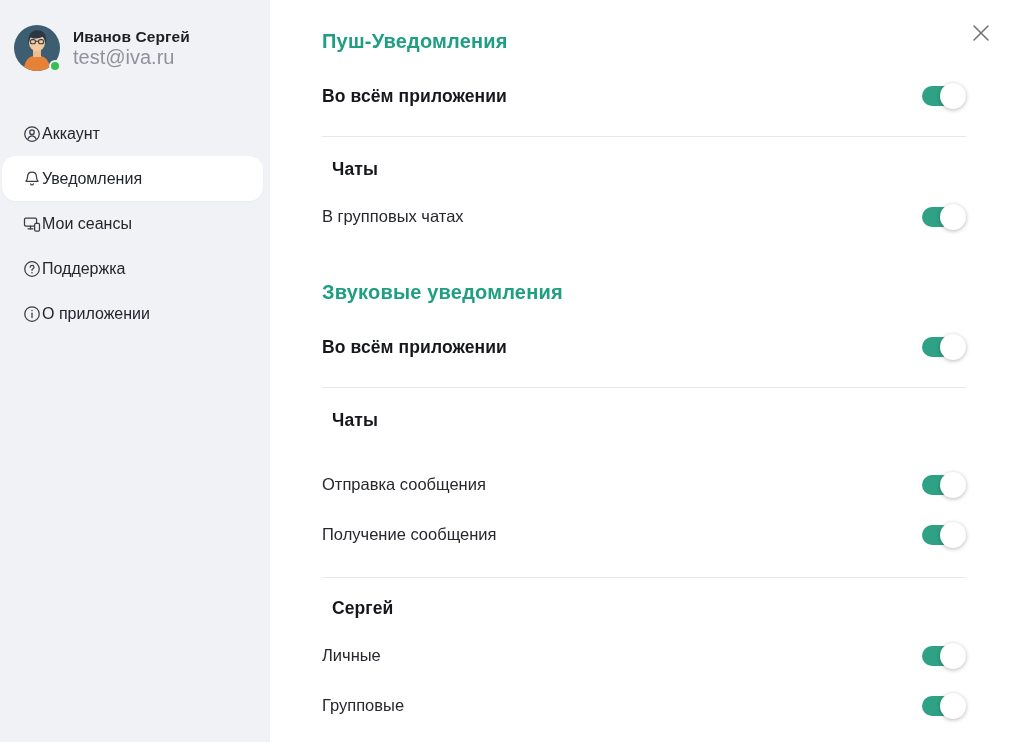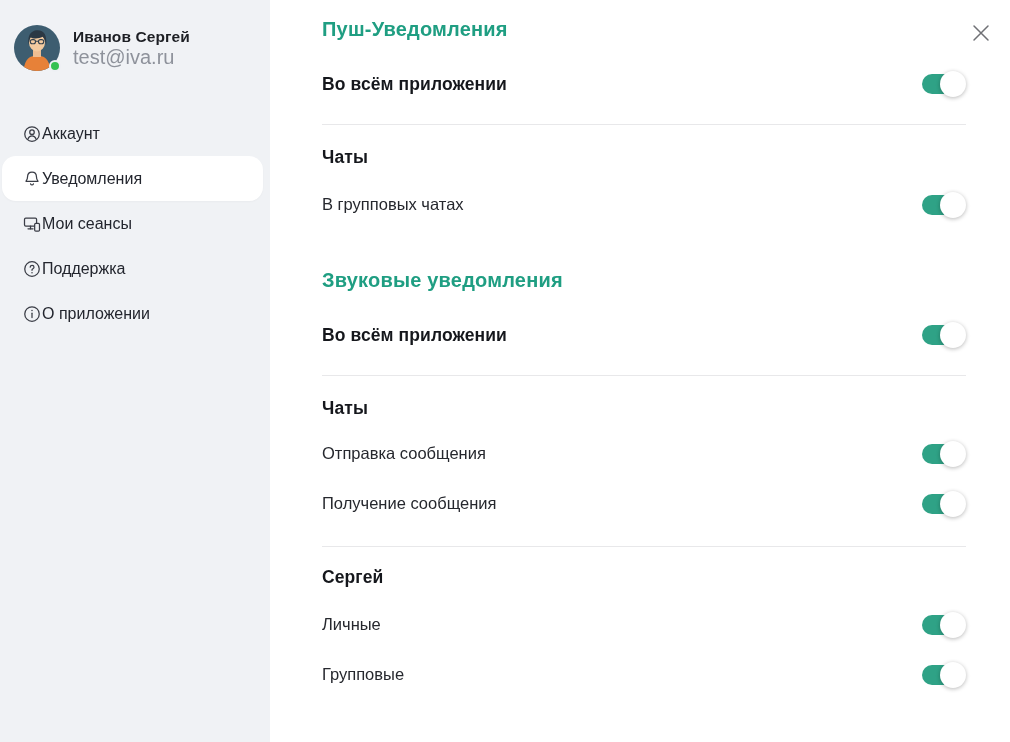--- a/index.html
+++ b/index.html
@@ -39,48 +39,48 @@
     margin: 0 7px 0 2px; border-radius: 14px;
     font-size: 16px; color: #23262e; cursor: pointer;
   }
   .menu-item.active { background: #ffffff; box-shadow: 0 1px 2px rgba(0,0,0,0.03); }
   .mi-icon { width: 20px; height: 20px; color: #3a3d46; display: flex; align-items: center; justify-content: center; flex-shrink: 0; }
   .mi-icon svg { display: block; }
 
   
   .panel {
     flex: 1; position: relative;
-    padding: 16px 44px 0 52px;
+    padding: 28px 44px 0 52px;
     background: #fff;
   }
   .close-btn {
     position: absolute; top: 20px; right: 16px;
     width: 26px; height: 26px;
     background: none; border: none; padding: 2px;
     cursor: pointer; color: #6f7075;
   }
   .accent-title {
     margin: 0; font-size: 20px; line-height: 26px;
     font-weight: 700; color: #1f9e82; letter-spacing: .2px;
   }
   .group-heading {
-    margin: 0; font-size: 17.5px; line-height: 24px;
+    margin: 10px; font-size: 17.5px; line-height: 24px;
     font-weight: 700; color: #15171c; letter-spacing: .1px;
   }
   .row {
     display: flex; justify-content: space-between; align-items: flex-start;
     height: 28px;
   }
   .row .label { font-size: 16.5px; color: #26282e; }
   .row.bold .label { font-weight: 700; font-size: 17.5px; color: #15171c; letter-spacing: .1px; }
   .divider { border: none; border-top: 1px solid #e8e8ea; margin: 0; }
 
   .mt18 { margin-top: 18px; } .mt20 { margin-top: 20px; }
   .mt22 { margin-top: 22px; } .mt24 { margin-top: 24px; }
-  .mt26 { margin-top: 26px; } .mt27 { margin-top: 24px; }
+  .mt26 { margin-top: 26px; } .mt27 { margin-top: 43px; }
   .mt32 { margin-top: 32px; } .mt44 { margin-top: 44px; }
 
   
   .toggle {
     position: relative; width: 42px; height: 20px;
     border-radius: 10px; background: #2fa286;
     flex-shrink: 0; cursor: pointer; margin-right: 2px;
   }
   .toggle .knob {
     position: absolute; top: -3px; right: -2px;

